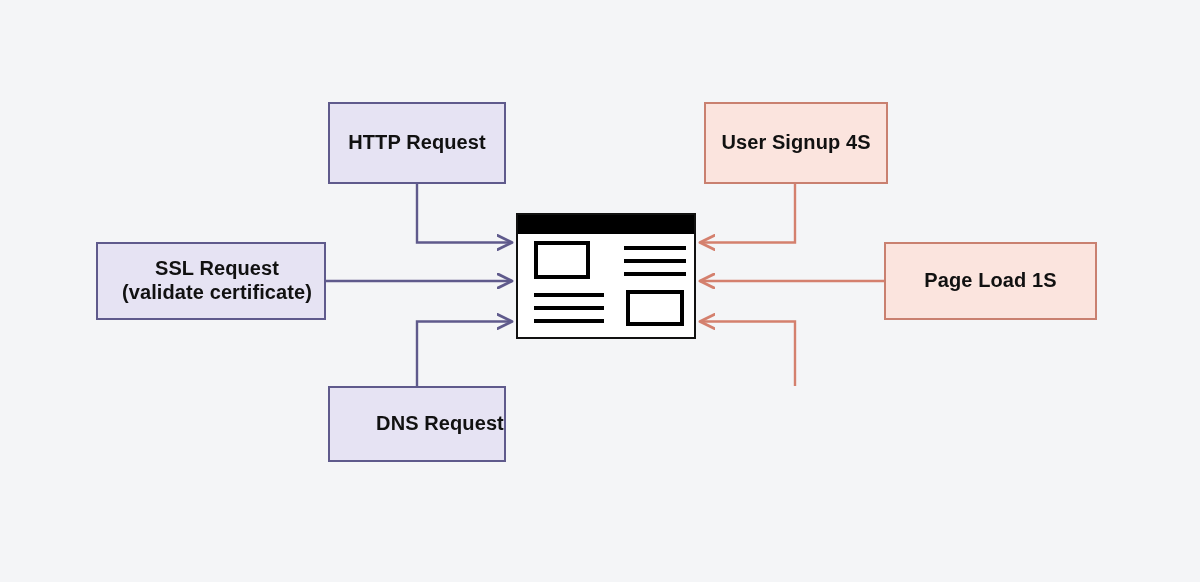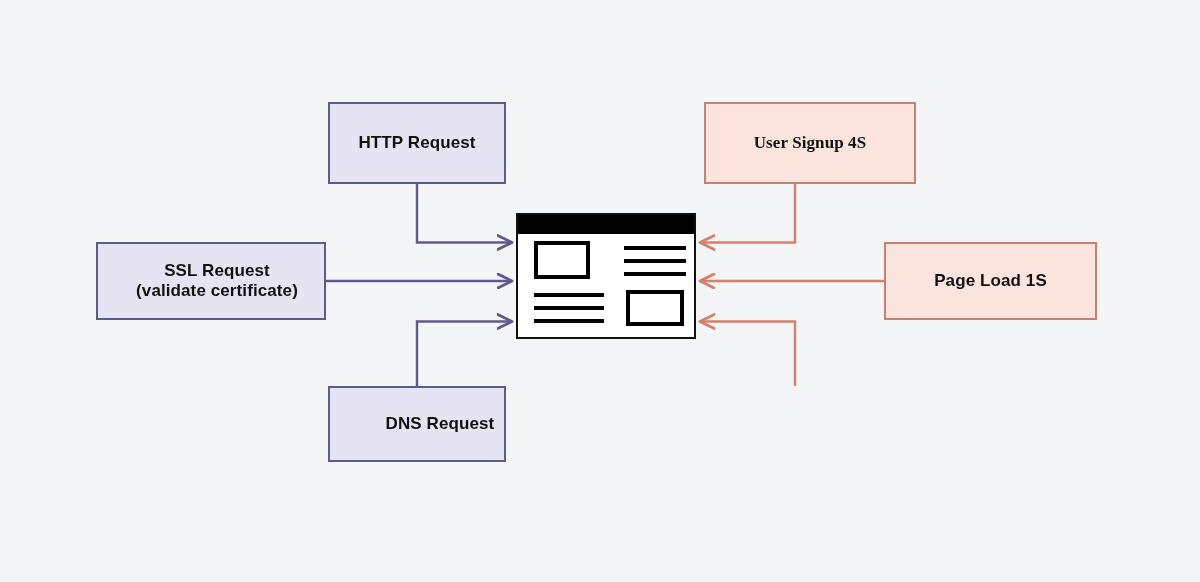--- a/index.html
+++ b/index.html
@@ -25,21 +25,21 @@
     width: 1200px;
     height: 582px;
   }
   .node {
     position: absolute;
     box-sizing: border-box;
     display: flex;
     align-items: center;
     justify-content: center;
     text-align: center;
-    font-size: 17px;
+    font-size: 20px;
     font-weight: bold;
     color: #111111;
     line-height: 1.18;
     letter-spacing: 0.1px;
     z-index: 3;
   }
   .node-purple {
     background: #e6e3f3;
     border: 2px solid #5f5a8c;
   }
@@ -127,21 +127,21 @@
 
   <div class="node node-purple" style="left:96px; top:242px; width:230px; height:78px;padding-left:12px;">
     <span class="label">SSL Request
 (validate certificate)</span>
   </div>
 
   <div class="node node-purple" style="left:328px; top:386px; width:178px; height:76px;padding-left:46px;">
     <span class="label">DNS Request</span>
   </div>
 
-  <div class="node node-red" style="left:704px; top:102px; width:212px; height:82px;font-family:Liberation Serif, serif;">
+  <div class="node node-red" style="left:704px; top:102px; width:184px; height:82px;">
     <span class="label">User Signup 4S</span>
   </div>
 
   <div class="node node-red" style="left:884px; top:242px; width:213px; height:78px;">
     <span class="label">Page Load 1S</span>
   </div>
 
 
   <div id="page-mock">
     <div class="titlebar"></div>

